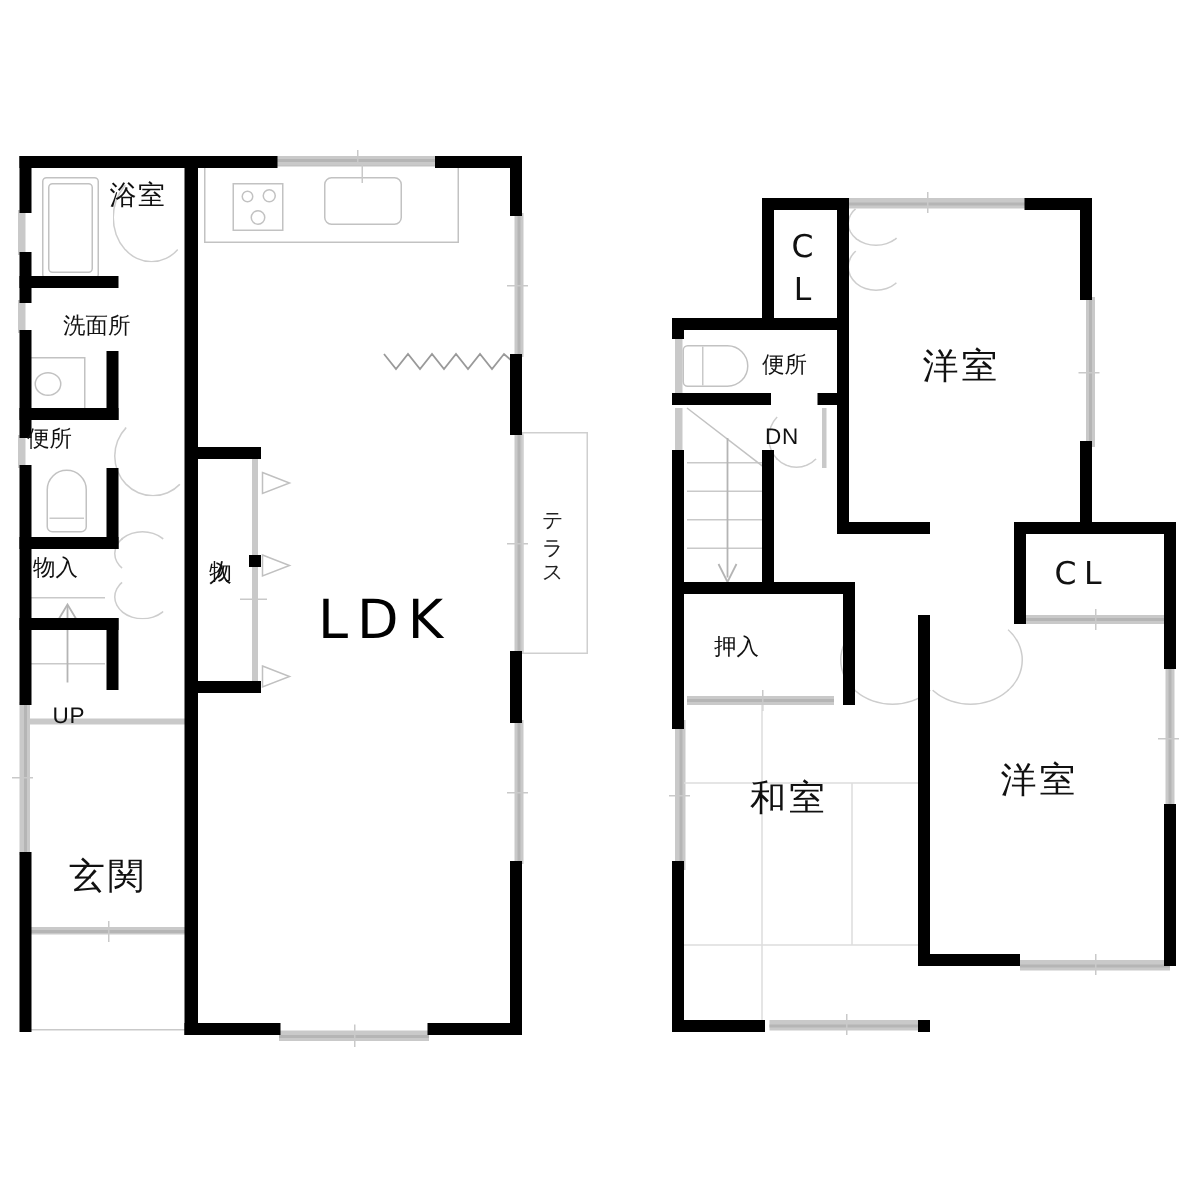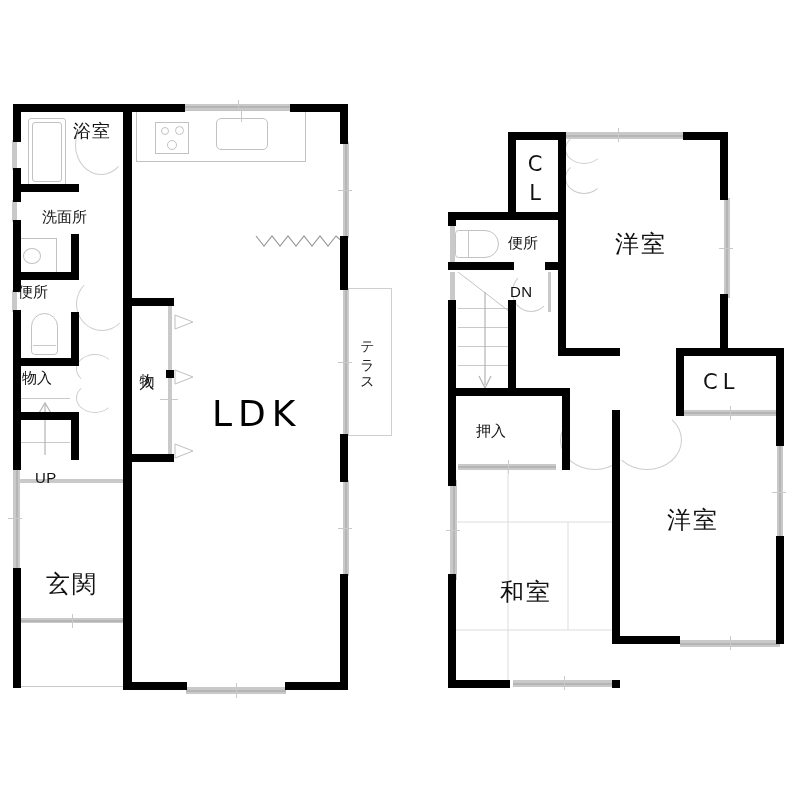--- a/index.html
+++ b/index.html
@@ -276,16 +276,16 @@
     <div class="wall" style="left:448px;top:680px;width:62px;height:8px;"></div>
     <div class="wall" style="left:612px;top:680px;width:8px;height:8px;"></div>
 
     <div class="lbl jp cl vert" style="left:524px;top:152px;">CL</div>
     <div class="lbl jp rm-xs" style="left:508px;top:236px;">便所</div>
     <div class="lbl latin" style="left:510px;top:284px;">DN</div>
     <div class="lbl jp rm" style="left:615px;top:232px;">洋室</div>
     <div class="lbl jp cl" style="left:703px;top:372px;">CL</div>
     <div class="lbl jp rm" style="left:667px;top:508px;">洋室</div>
     <div class="lbl jp rm-xs" style="left:476px;top:424px;">押入</div>
-    <div class="lbl jp rm" style="left:500px;top:580px;">和室</div>
+    <div class="lbl jp rm" style="left:500px;top:520px;">和室</div>
   </div>
 
 </div>
 
 </body></html>

